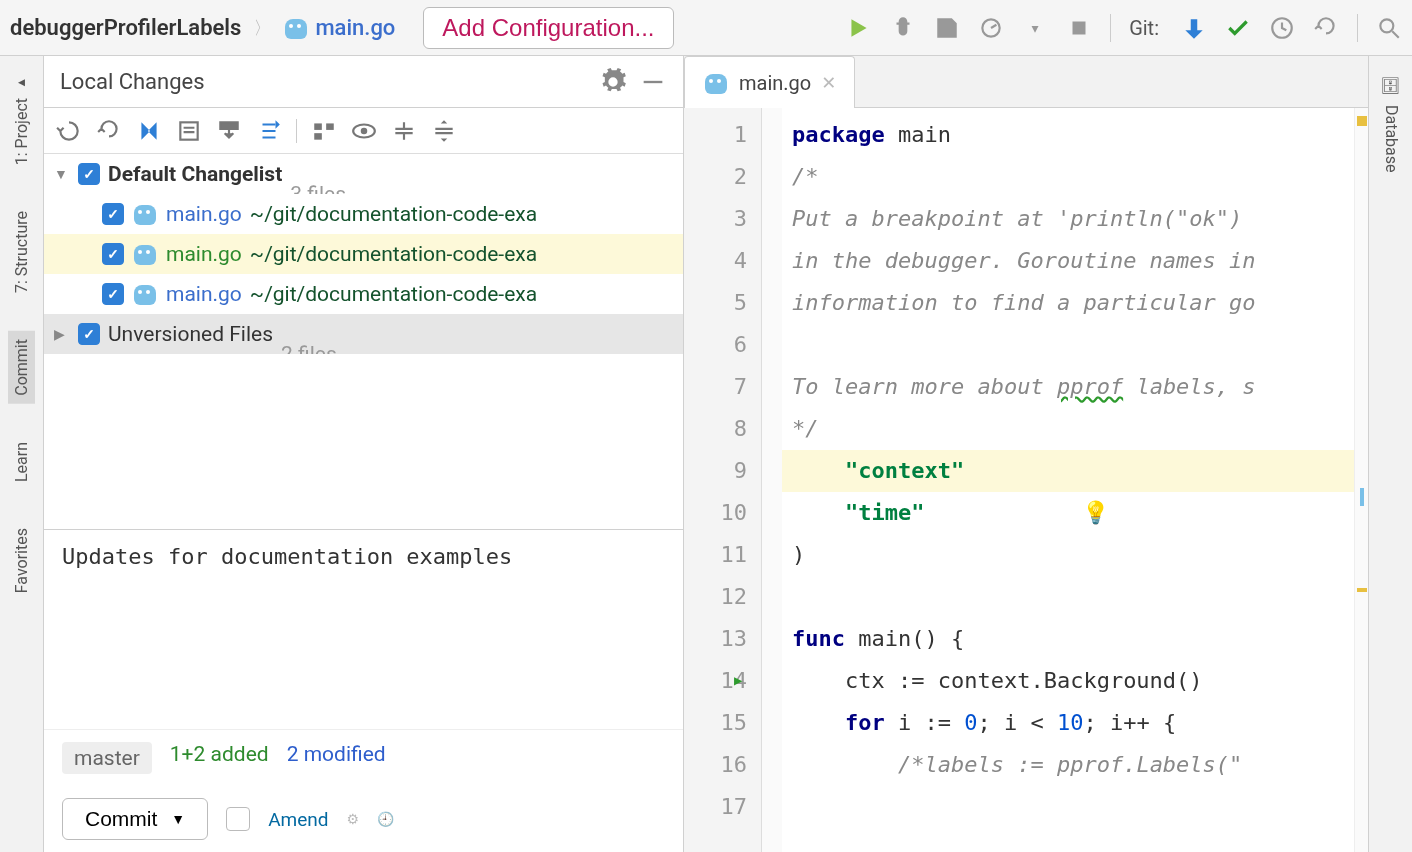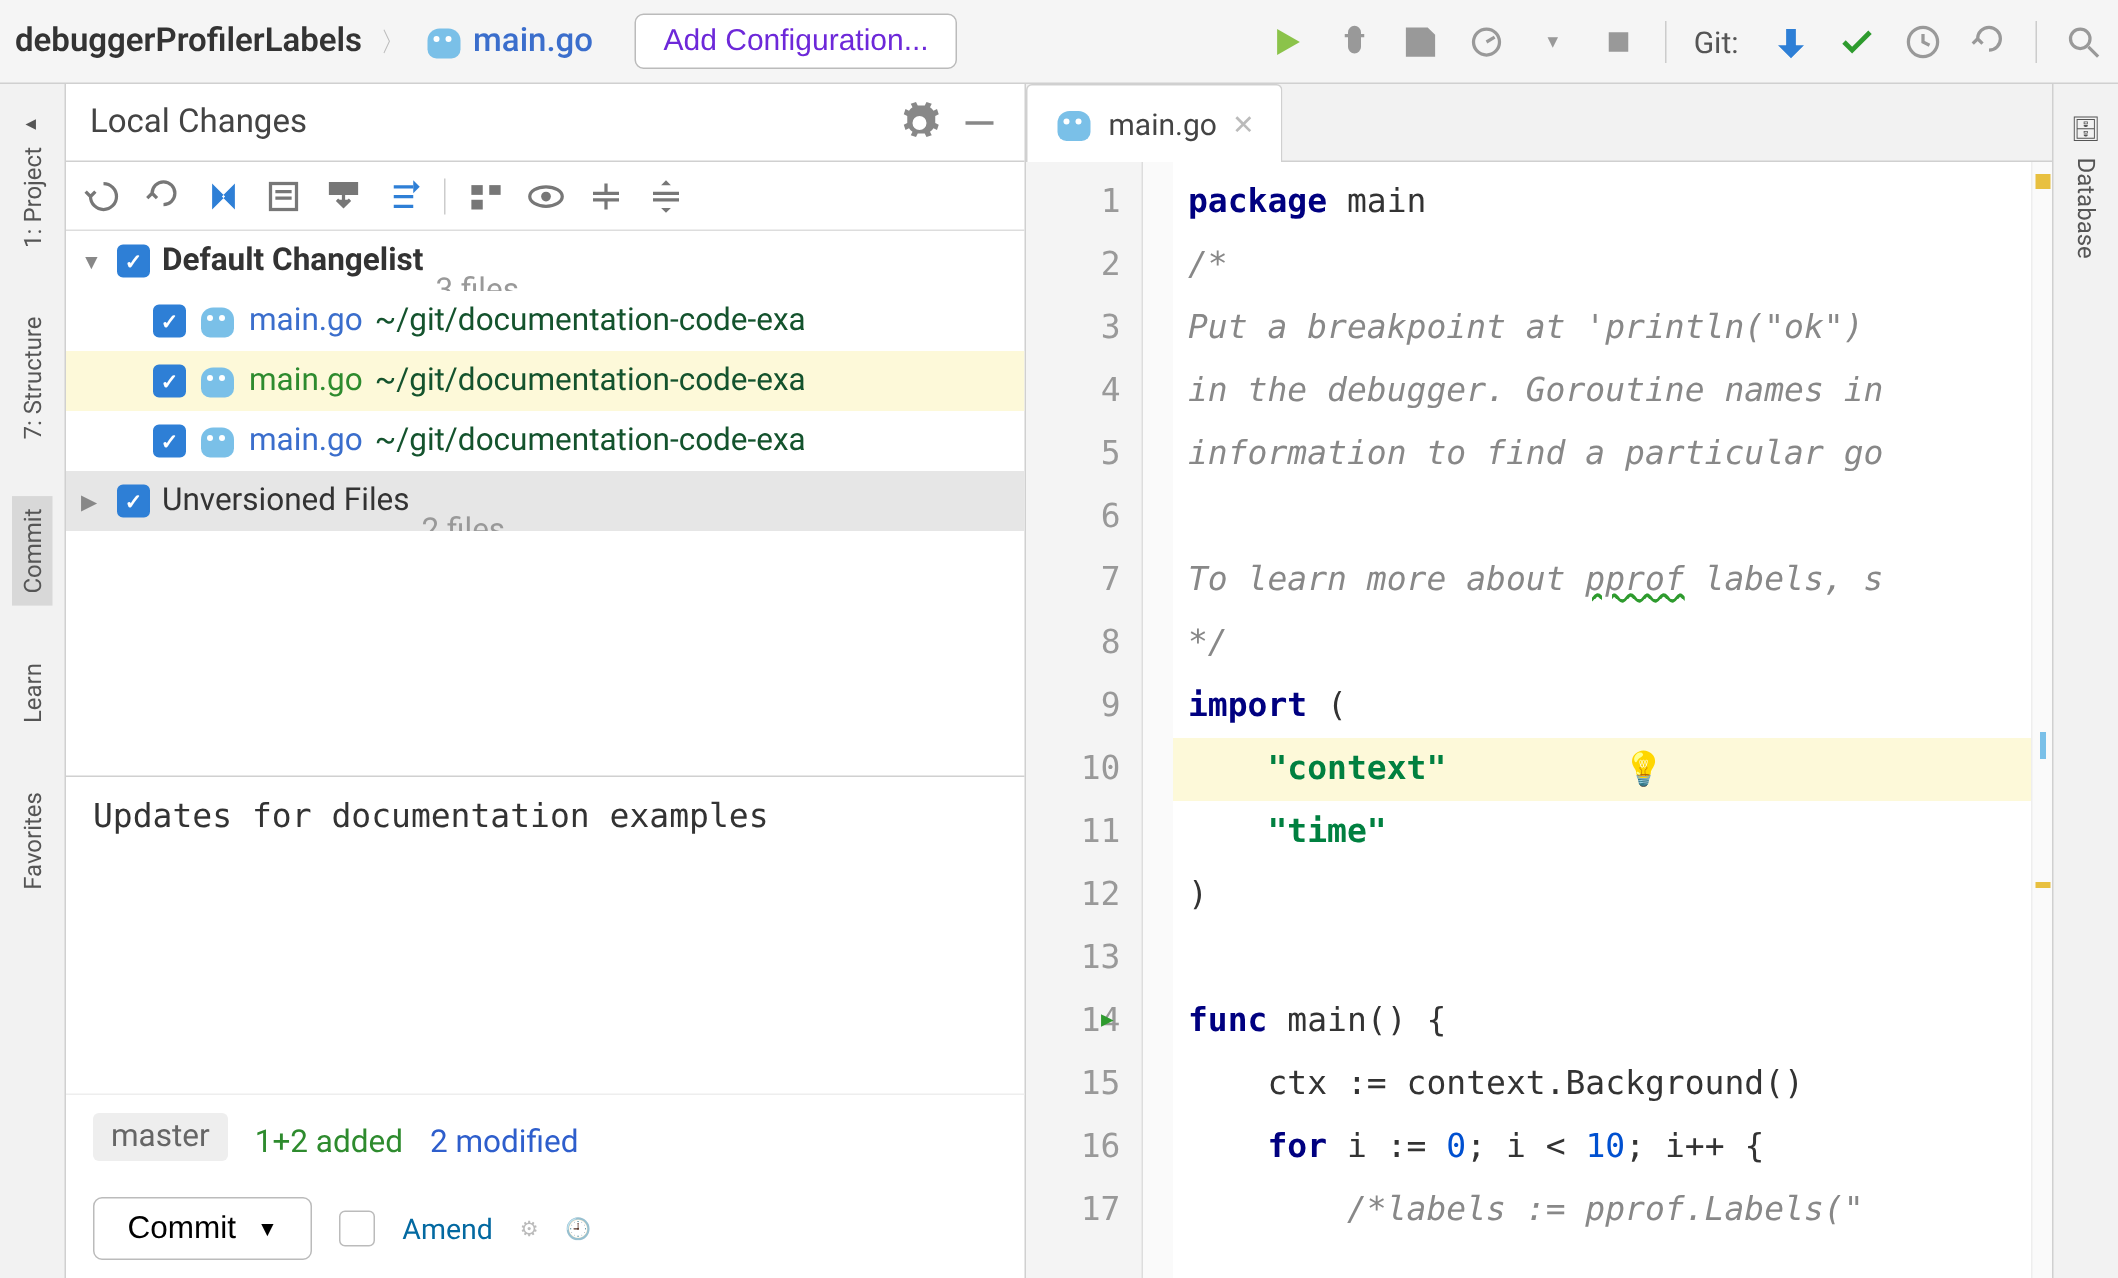--- a/index.html
+++ b/index.html
@@ -3,21 +3,21 @@
 <meta charset="utf-8">
 <style>
 * { box-sizing: border-box; margin: 0; padding: 0; }
 body { font-family: -apple-system, "Segoe UI", Roboto, sans-serif; font-size: 14px; background: #fff; width: 1412px; height: 852px; overflow: hidden; display: flex; flex-direction: column; color: #333; }
 
 
 .topbar { height: 56px; border-bottom: 1px solid #d0d0d0; display: flex; align-items: center; padding: 0 10px; gap: 8px; background: #f5f5f5; }
 .breadcrumbs { display: flex; align-items: center; gap: 12px; font-size: 22px; font-weight: 600; }
 .breadcrumbs .crumb-file { color: #3b6ecc; font-weight: 500; display: flex; align-items: center; gap: 6px; }
 .breadcrumbs .chev { color: #bbb; font-size: 18px; font-weight: 400; }
-.config-btn { margin-left: 20px; border: 1px solid #bbb; border-radius: 6px; background: #fff; padding: 6px 18px; font-size: 20px; color: #6d28d9; }
+.config-btn { margin-left: 20px; border: 1px solid #bbb; border-radius: 6px; background: #fff; padding: 6px 18px; font-size: 24px; color: #be185d; }
 .topbar .spacer { flex: 1; }
 .top-icons { display: flex; align-items: center; gap: 18px; }
 .top-icons .ico { width: 26px; height: 26px; color: #999; display: flex; align-items: center; justify-content: center; }
 .top-icons .sep { width: 1px; height: 28px; background: #ccc; }
 .git-label { font-size: 20px; color: #555; margin-right: 4px; }
 
 
 .body { flex: 1; display: flex; min-height: 0; }
 
 
@@ -49,21 +49,21 @@
 .tree-row .arrow { width: 16px; color: #888; font-size: 14px; }
 .tree-row .chk { width: 22px; height: 22px; border-radius: 4px; background: #2e7fd6; border: 1px solid #2e7fd6; display: flex; align-items: center; justify-content: center; color: #fff; font-size: 14px; font-weight: bold; flex-shrink: 0; }
 .tree-row .title { font-weight: 700; }
 .tree-row .count { color: #999; font-weight: 400; margin-top: 40px; }
 .tree-row .fname { }
 .tree-row .fpath { color: #14532d; }
 .fname.blue { color: #3b6ecc; }
 .fname.green { color: #2e8b2e; }
 
 .commit-msg { border-top: 1px solid #d0d0d0; padding: 14px 18px; min-height: 200px; font-family: Menlo, Consolas, monospace; font-size: 22px; color: #333; }
-.commit-foot { border-top: 1px solid #eee; padding: 12px 18px; display: flex; align-items: flex-end; gap: 18px; font-size: 21px; margin-top: 12px; }
+.commit-foot { border-top: 1px solid #eee; padding: 12px 18px; display: flex; align-items: flex-start; gap: 18px; font-size: 21px; }
 .commit-foot .branch { background: #eee; border-radius: 4px; padding: 4px 12px; color: #666; }
 .commit-foot .added { color: #2e8b2e; }
 .commit-foot .modified { color: #2e5ecc; }
 .commit-actions { padding: 12px 18px; display: flex; align-items: center; gap: 18px; }
 .commit-btn { border: 1px solid #bbb; border-radius: 6px; padding: 8px 22px; font-size: 21px; background: #fff; display: flex; align-items: center; gap: 14px; }
 .commit-btn .dd { font-size: 14px; }
 .amend-chk { width: 24px; height: 24px; border: 1px solid #bbb; border-radius: 4px; }
 .amend-lbl { font-size: 19px; color: #0369a1; }
 
 
@@ -353,21 +353,20 @@
         <div class="code" id="code">
           <span class="bulb">💡</span>
         <div class="line"><span class="kw">package</span> main</div>
             <div class="line"><span class="cmt">/*</span></div>
             <div class="line"><span class="cmt">Put a breakpoint at 'println("ok")</span></div>
             <div class="line"><span class="cmt">in the debugger. Goroutine names in</span></div>
             <div class="line"><span class="cmt">information to find a particular go</span></div>
             <div class="line"><span class="cmt"></span></div>
             <div class="line"><span class="cmt">To learn more about <span class="wavy">pprof</span> labels, s</span></div>
             <div class="line"><span class="cmt">*/</span></div>
-            <div class="line"><span class="kw">import</span> (</div>
             <div class="line hl">    <span class="str">"context"</span></div>
             <div class="line">    <span class="str">"time"</span></div>
             <div class="line">)</div>
             <div class="line"></div>
             <div class="line"><span class="kw">func</span> main() {</div>
             <div class="line">    ctx := context.Background()</div>
             <div class="line">    <span class="kw">for</span> i := <span class="num">0</span>; i &lt; <span class="num">10</span>; i++ {</div>
             <div class="line">        <span class="cmt">/*labels := pprof.Labels("</span></div>
           </div>
         <div class="err-stripe">

